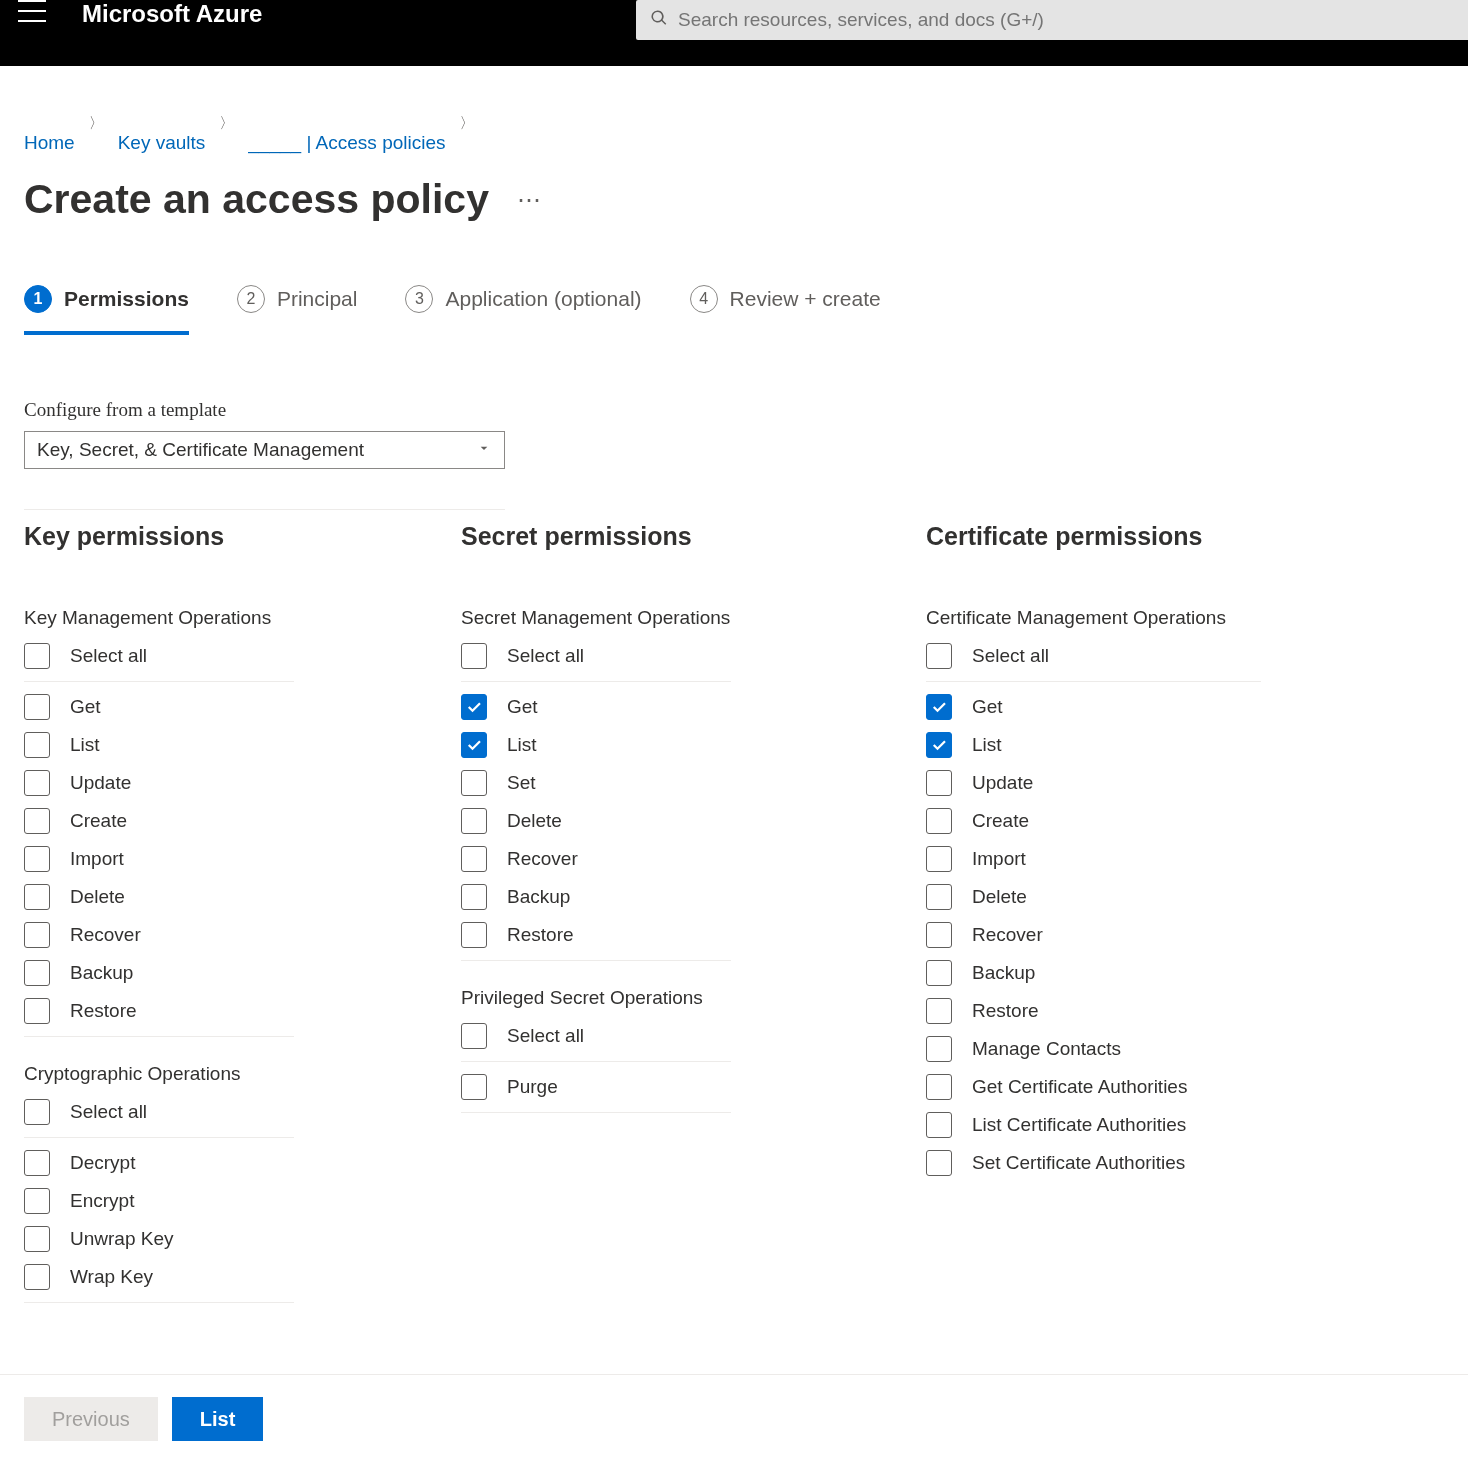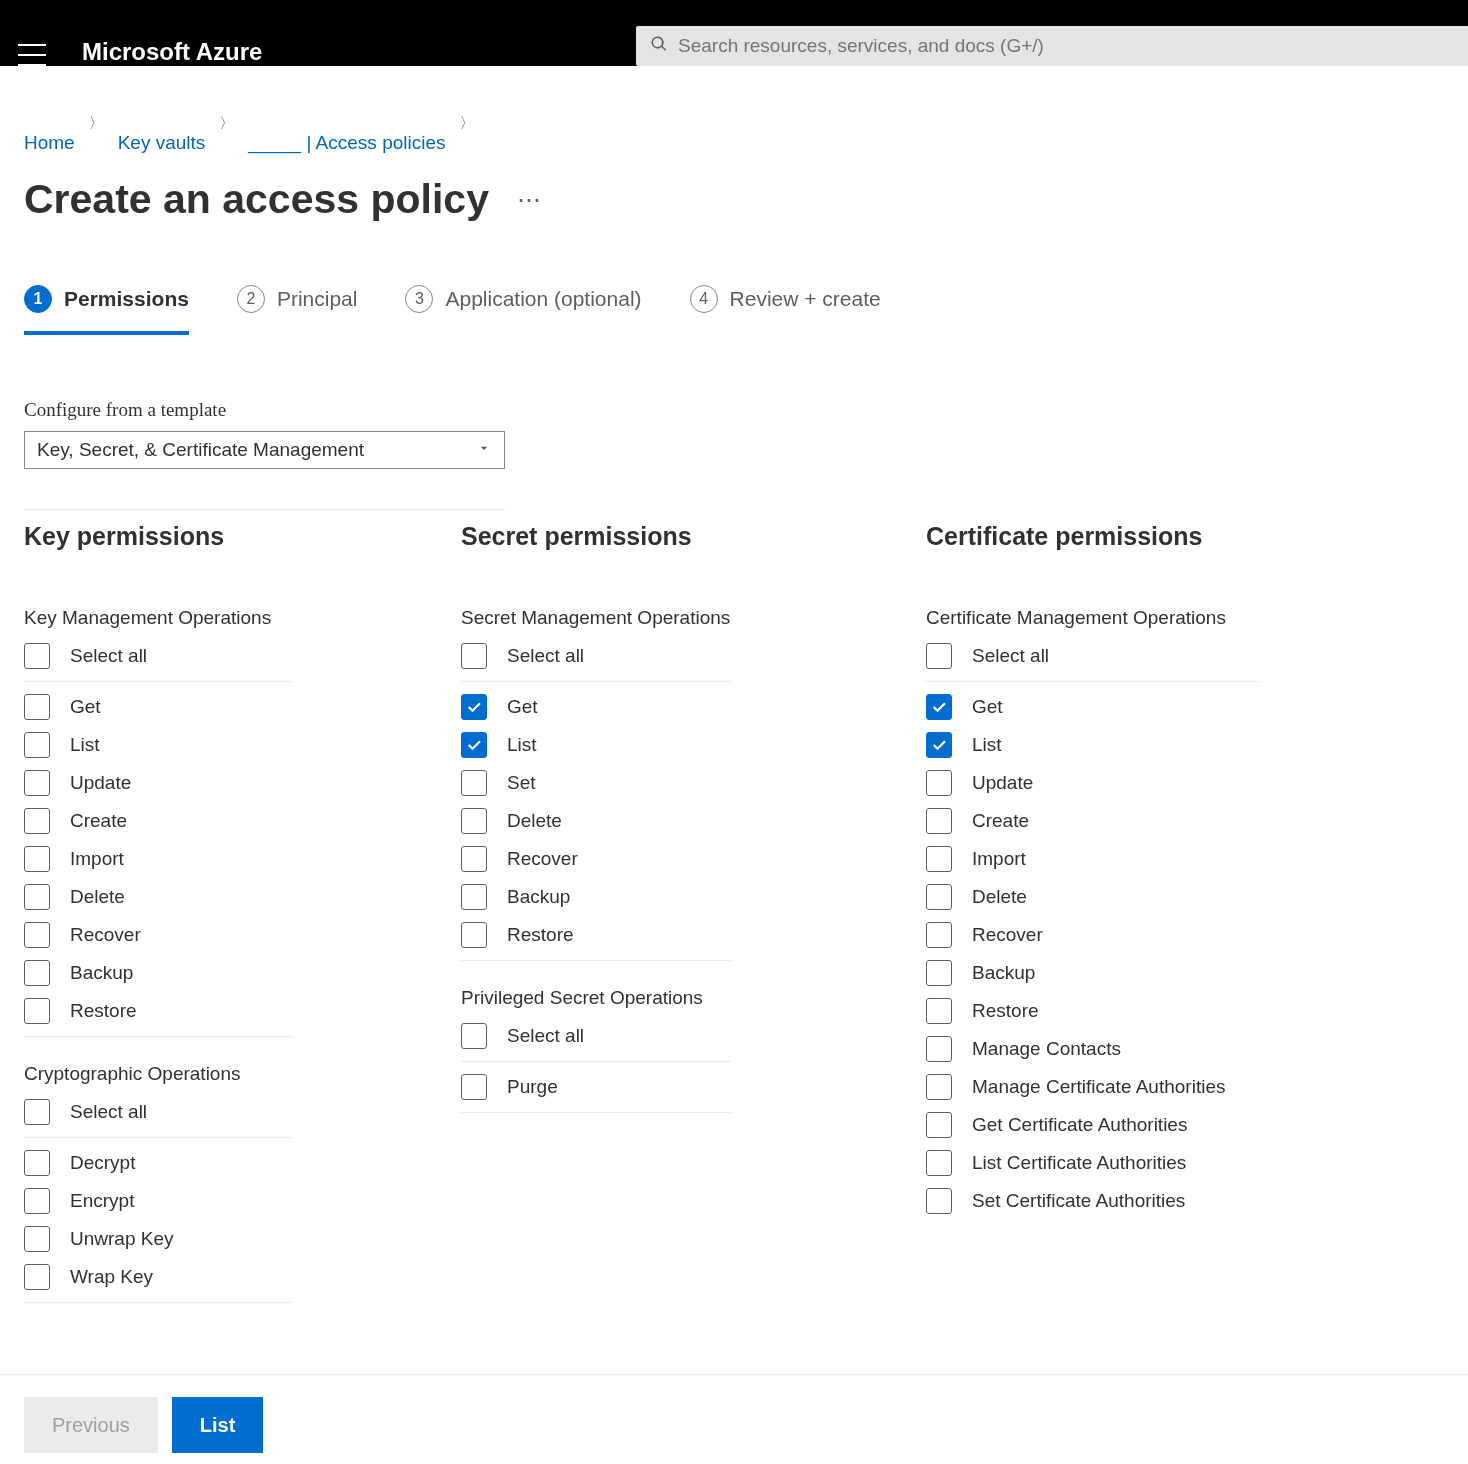--- a/index.html
+++ b/index.html
@@ -1,20 +1,20 @@
 <!DOCTYPE html>
 <html><head>
 <meta charset="utf-8">
 <style>
   * { box-sizing: border-box; margin: 0; padding: 0; }
   html, body { font-family: "Segoe UI", -apple-system, Arial, sans-serif; font-size: 17px; color: #323130; background: #fff; }
   body { width: 1468px; height: 1464px; overflow: hidden; position: relative; }
 
   
-  .topbar { height: 66px; background: #000; color: #fff; display: flex; align-items: flex-end; padding: 0 18px; gap: 36px; }
+  .topbar { height: 66px; background: #000; color: #fff; display: flex; align-items: flex-start; padding: 0 18px; gap: 36px; }
   .hamburger { width: 28px; height: 22px; display: flex; flex-direction: column; justify-content: space-between; cursor: pointer; }
   .hamburger span { display: block; height: 2px; background: #fff; }
   .brand { font-size: 24px; font-weight: 600; }
   .search-wrap { margin-left: auto; flex: 0 0 854px; }
   .search { width: 100%; height: 40px; background: #e4e4e4; border: none; border-radius: 2px; display: flex; align-items: center; padding: 0 14px; gap: 10px; margin-left: 40px; }
   .search svg { width: 18px; height: 18px; fill: #605e5c; }
   .search input { border: none; background: transparent; flex: 1; font-size: 19px; color: #605e5c; outline: none; }
 
   
   .crumbs { padding: 26px 24px 0; display:flex; align-items:center; gap:14px; font-size:19px; }
@@ -53,21 +53,21 @@
   .chk-row.sel-all { border-bottom:1px solid #edebe9; padding-bottom:12px; margin-bottom:6px; width:270px; }
   .col .group-end { border-bottom:1px solid #edebe9; width:270px; padding-bottom:12px; margin-bottom:26px; }
   .col .group-end.wide { width:335px; }
 
   .chk { width:26px; height:26px; border:1.5px solid #605e5c; border-radius:3px; display:inline-flex; align-items:center; justify-content:center; cursor:pointer; flex-shrink:0; }
   .chk.checked { background:#006dcf; border-color:#006dcf; }
   .chk.checked svg { width:18px; height:18px; stroke:#fff; stroke-width:3; fill:none; }
 
   
   .footer { position:absolute; left:0; right:0; bottom:0; height:90px; background:#fff; border-top:1px solid #edebe9; padding:22px 24px; display:flex; gap:14px; }
-  .btn { height:56px; padding:0 28px; font-size:20px; border:none; cursor:pointer; }
+  .btn { height:44px; padding:0 28px; font-size:20px; border:none; cursor:pointer; }
   .btn-secondary { background:#edebe9; color:#a19f9d; }
   .btn-primary { background:#006dcf; color:#fff; font-weight:600; }
 </style>
 </head>
 <body>
 
 <div class="topbar">
   <div class="hamburger">
     <span></span>
       <span></span>
@@ -298,24 +298,20 @@
         <div class="chk-row">
           <span class="chk"></span>
           <span>Restore</span>
         </div>
         <div class="chk-row">
           <span class="chk"></span>
           <span>Manage Contacts</span>
         </div>
         <div class="chk-row">
           <span class="chk"></span>
-          <span>Manage Certificate Authorities</span>
-        </div>
-        <div class="chk-row">
-          <span class="chk"></span>
           <span>Get Certificate Authorities</span>
         </div>
         <div class="chk-row">
           <span class="chk"></span>
           <span>List Certificate Authorities</span>
         </div>
         <div class="chk-row">
           <span class="chk"></span>
           <span>Set Certificate Authorities</span>
         </div>

